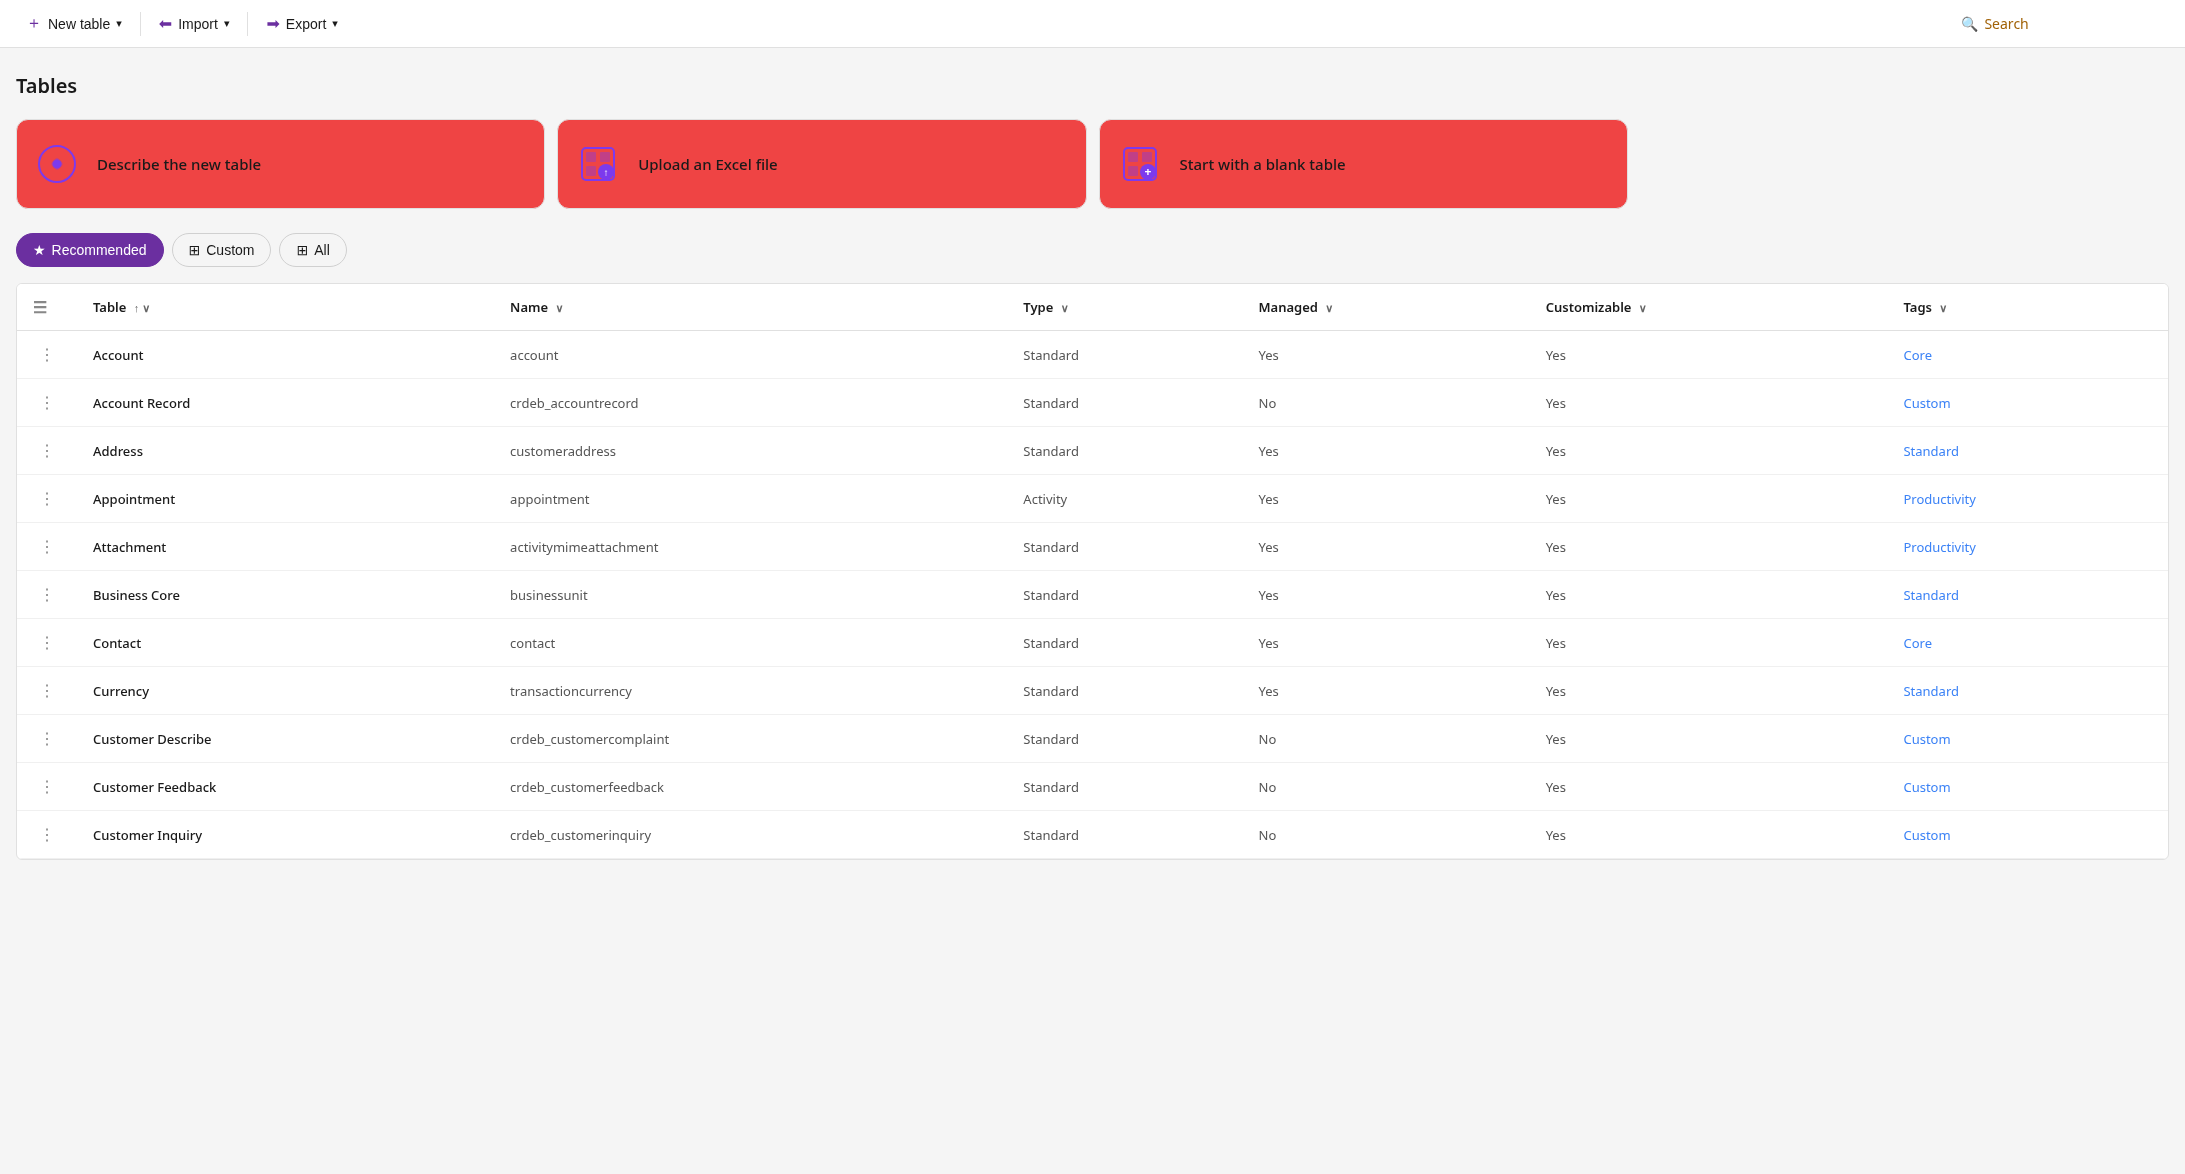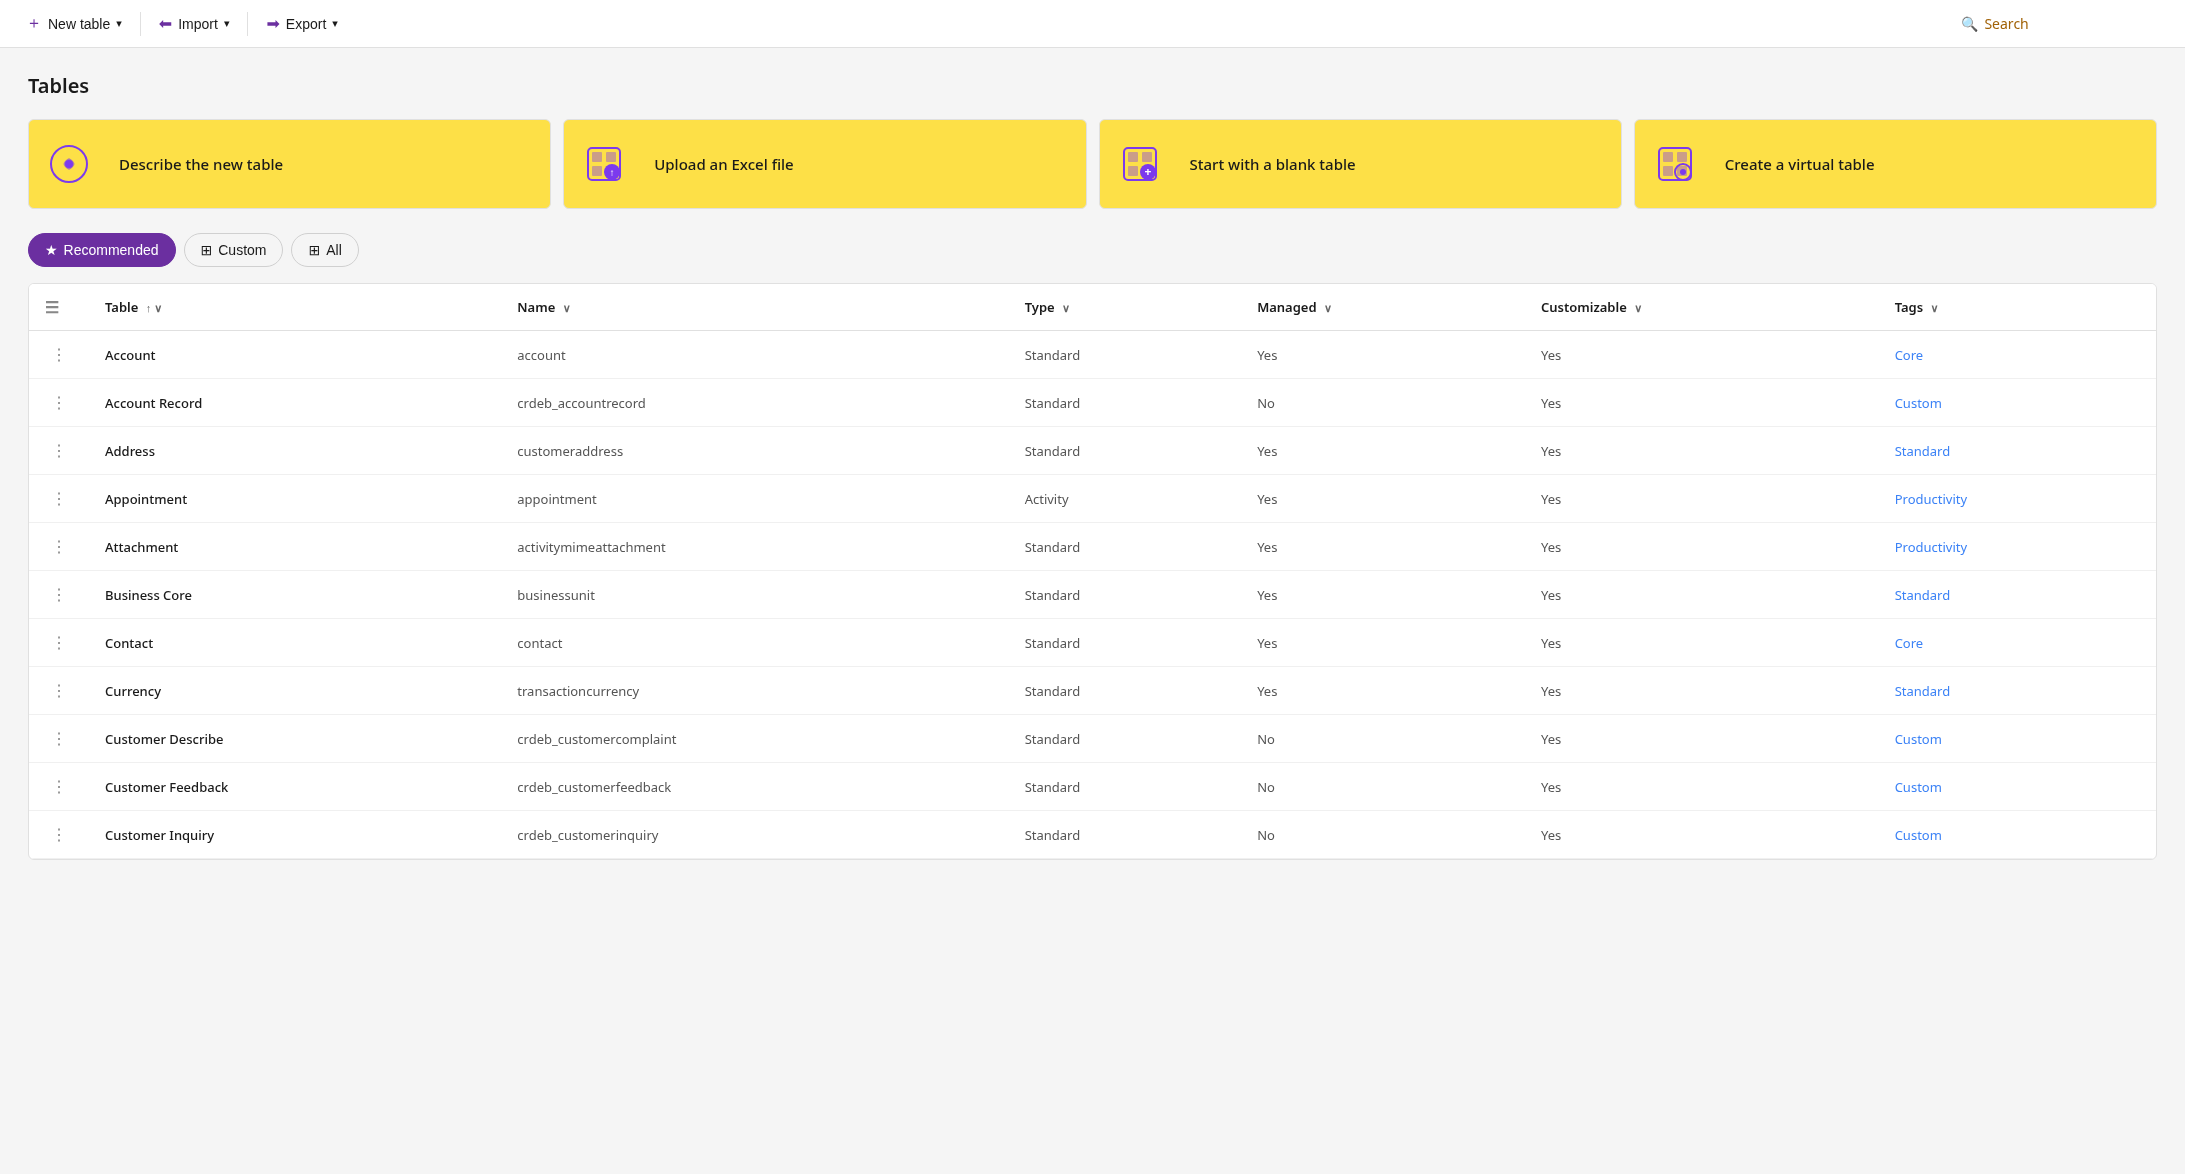--- a/index.html
+++ b/index.html
@@ -46,45 +46,45 @@
       gap: 6px;
       color: #888;
       padding: 6px 12px;
       border-radius: 4px;
       cursor: pointer;
       min-width: 220px;
     }
 
     
     .main {
-      padding: 24px 28px;
+      padding: 24px 16px;
     }
 
     .page-title {
       font-size: 20px;
       font-weight: 600;
       margin-bottom: 20px;
       color: #1a1a1a;
     }
 
     
     .cards-row {
       display: grid;
       grid-template-columns: repeat(4, 1fr);
       gap: 12px;
       margin-bottom: 24px;
     }
     .action-card {
-      background: #fde047;
+      background: #ef4444;
       border: 1px solid #e0e0e0;
-      border-radius: 6px;
+      border-radius: 12px;
       padding: 24px 20px;
       display: flex;
       align-items: center;
-      gap: 30px;
+      gap: 20px;
       cursor: pointer;
       transition: box-shadow 0.15s;
     }
     .card-icon {
       width: 40px;
       height: 40px;
       flex-shrink: 0;
     }
     .card-label {
       font-size: 15px;
@@ -238,34 +238,20 @@
           <rect x="22" y="8" width="10" height="10" rx="1" fill="#7c3aed" opacity="0.4"></rect>
           <rect x="8" y="22" width="10" height="10" rx="1" fill="#7c3aed" opacity="0.4"></rect>
           <rect x="22" y="22" width="10" height="10" rx="1" fill="#7c3aed" opacity="0.4"></rect>
           <circle cx="28" cy="28" r="8" fill="#7c3aed"></circle>
           <text x="28" y="32" text-anchor="middle" fill="white" font-size="12" font-weight="bold">+</text>
         </svg>
       </div>
       <span class="card-label">Start with a blank table</span>
     </div>
 
-    <div class="action-card">
-      <div class="card-icon">
-        <svg viewBox="0 0 40 40" width="40" height="40">
-          <rect x="4" y="4" width="32" height="32" rx="4" fill="none" stroke="#7c3aed" stroke-width="2"></rect>
-          <rect x="8" y="8" width="10" height="10" rx="1" fill="#7c3aed" opacity="0.4"></rect>
-          <rect x="22" y="8" width="10" height="10" rx="1" fill="#7c3aed" opacity="0.4"></rect>
-          <rect x="8" y="22" width="10" height="10" rx="1" fill="#7c3aed" opacity="0.4"></rect>
-          <rect x="22" y="22" width="10" height="10" rx="1" fill="#7c3aed" opacity="0.4"></rect>
-          <circle cx="28" cy="28" r="8" fill="none" stroke="#7c3aed" stroke-width="2"></circle>
-          <circle cx="28" cy="28" r="3" fill="#7c3aed"></circle>
-        </svg>
-      </div>
-      <span class="card-label">Create a virtual table</span>
-    </div>
   </div>
 
   <div class="filter-row">
     <button class="filter-btn active">
       <span>★</span>
       <span>Recommended</span>
     </button>
     <button class="filter-btn">
       <span>⊞</span>
       <span>Custom</span>

